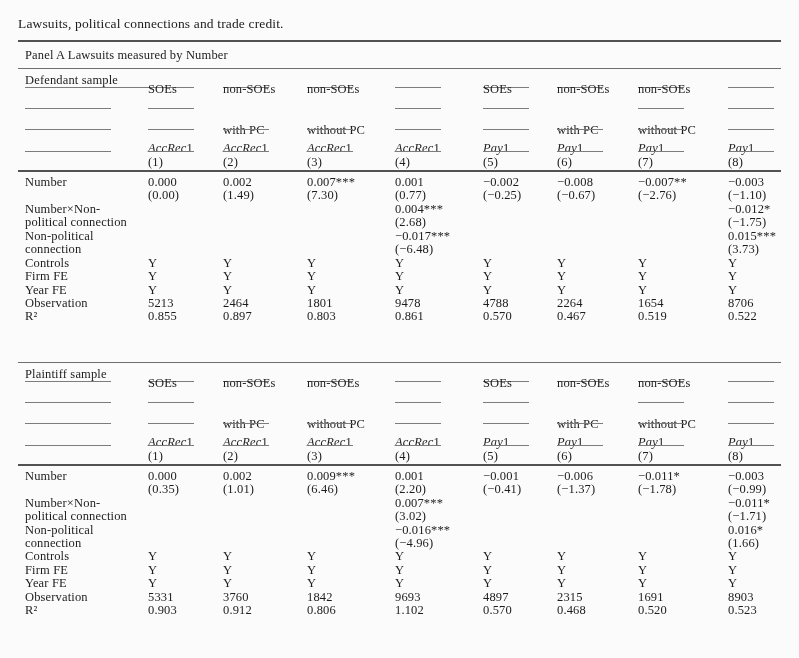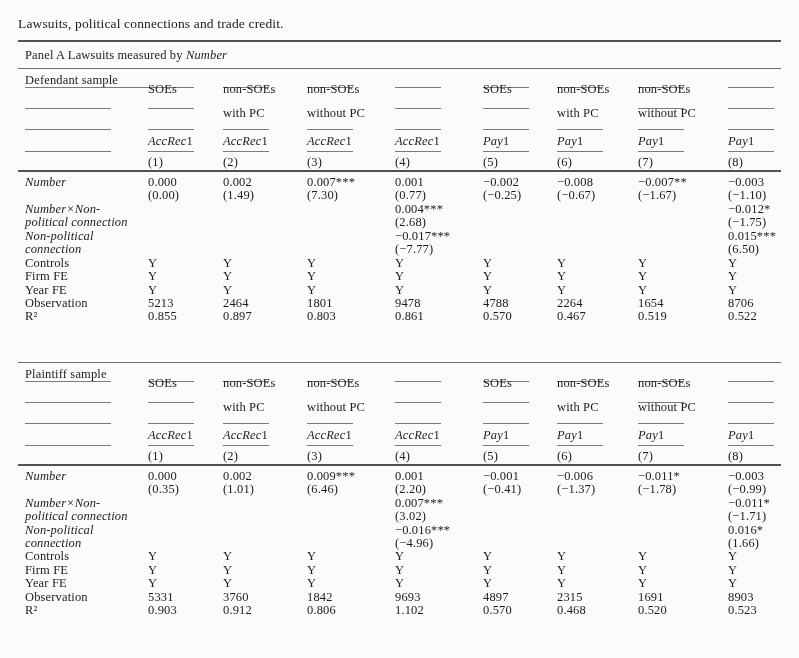--- a/index.html
+++ b/index.html
@@ -2,31 +2,31 @@
 <html><head>
 <meta charset="utf-8">
 <style>
   html,body{margin:0;padding:0;background:#fbfbfb;}
   body{font-family:"Liberation Serif","DejaVu Serif",serif;color:#1c1c1c;letter-spacing:.15px;}
   .page{width:763px;margin:0 0 0 18px;position:relative;padding-top:12px;}
   .title{font-size:13.5px;padding:4px 0 8px 0;}
   .rule{height:1px;background:#6f6f6f;width:100%;}
   .rule.thick{height:2px;background:#525252;}
   .banner{font-size:12.5px;padding:6px 0 5px 7px;}
-  .it{font-style:italic;}
+  .it{}
   
   .phead{position:relative;height:99px;margin-top:4px;font-size:12.5px;}
   .phead .tx{position:absolute;white-space:nowrap;line-height:14px;}
   .rl{position:absolute;height:1px;background:#7c7c7c;width:46px;}
   .x0{left:7px}.x1{left:130px}.x2{left:205px}.x3{left:289px}.x4{left:377px}
   .x5{left:465px}.x6{left:539px}.x7{left:620px}.x8{left:710px}
   .rl.x0{width:86px}
   .rl.wide{width:163px}
   .l1{top:14px}.l2{top:35px}.l3{top:56px}.l4{top:78px}
-  .t0{top:0}.ga{top:9px}.gb{top:33px}.dv{top:61px}.cn{top:82px}
+  .t0{top:0}.ga{top:9px}.gb{top:50px}.dv{top:68px}.cn{top:82px}
   .hb{position:absolute;left:0;right:0;top:97px;height:2px;background:#525252;}
   
   .pbody{display:grid;grid-template-columns:123px 75px 84px 88px 88px 74px 81px 90px 53px;
          grid-auto-rows:13.45px;padding-left:7px;font-size:12.5px;margin-top:4px;}
   .pbody span{white-space:nowrap;line-height:13.45px;}
   .mid{margin-top:38px;}
   .bot{margin-top:42px;}
 </style>
 </head>
 <body>
@@ -118,21 +118,21 @@
       <span>−0.008</span>
       <span>−0.007**</span>
       <span>−0.003</span>
     <span></span>
       <span>(0.00)</span>
       <span>(1.49)</span>
       <span>(7.30)</span>
       <span>(0.77)</span>
       <span>(−0.25)</span>
       <span>(−0.67)</span>
-      <span>(−1.67)</span>
+      <span>(−2.76)</span>
       <span>(−1.10)</span>
     <span class="it">Number×Non-</span>
       <span></span>
       <span></span>
       <span></span>
       <span>0.004***</span>
       <span></span>
       <span></span>
       <span></span>
       <span>−0.012*</span>
@@ -151,25 +151,25 @@
       <span></span>
       <span>−0.017***</span>
       <span></span>
       <span></span>
       <span></span>
       <span>0.015***</span>
     <span class="it">connection</span>
       <span></span>
       <span></span>
       <span></span>
-      <span>(−7.77)</span>
-      <span></span>
-      <span></span>
-      <span></span>
-      <span>(6.50)</span>
+      <span>(−6.48)</span>
+      <span></span>
+      <span></span>
+      <span></span>
+      <span>(3.73)</span>
     <span>Controls</span>
       <span>Y</span>
       <span>Y</span>
       <span>Y</span>
       <span>Y</span>
       <span>Y</span>
       <span>Y</span>
       <span>Y</span>
       <span>Y</span>
     <span>Firm FE</span>

